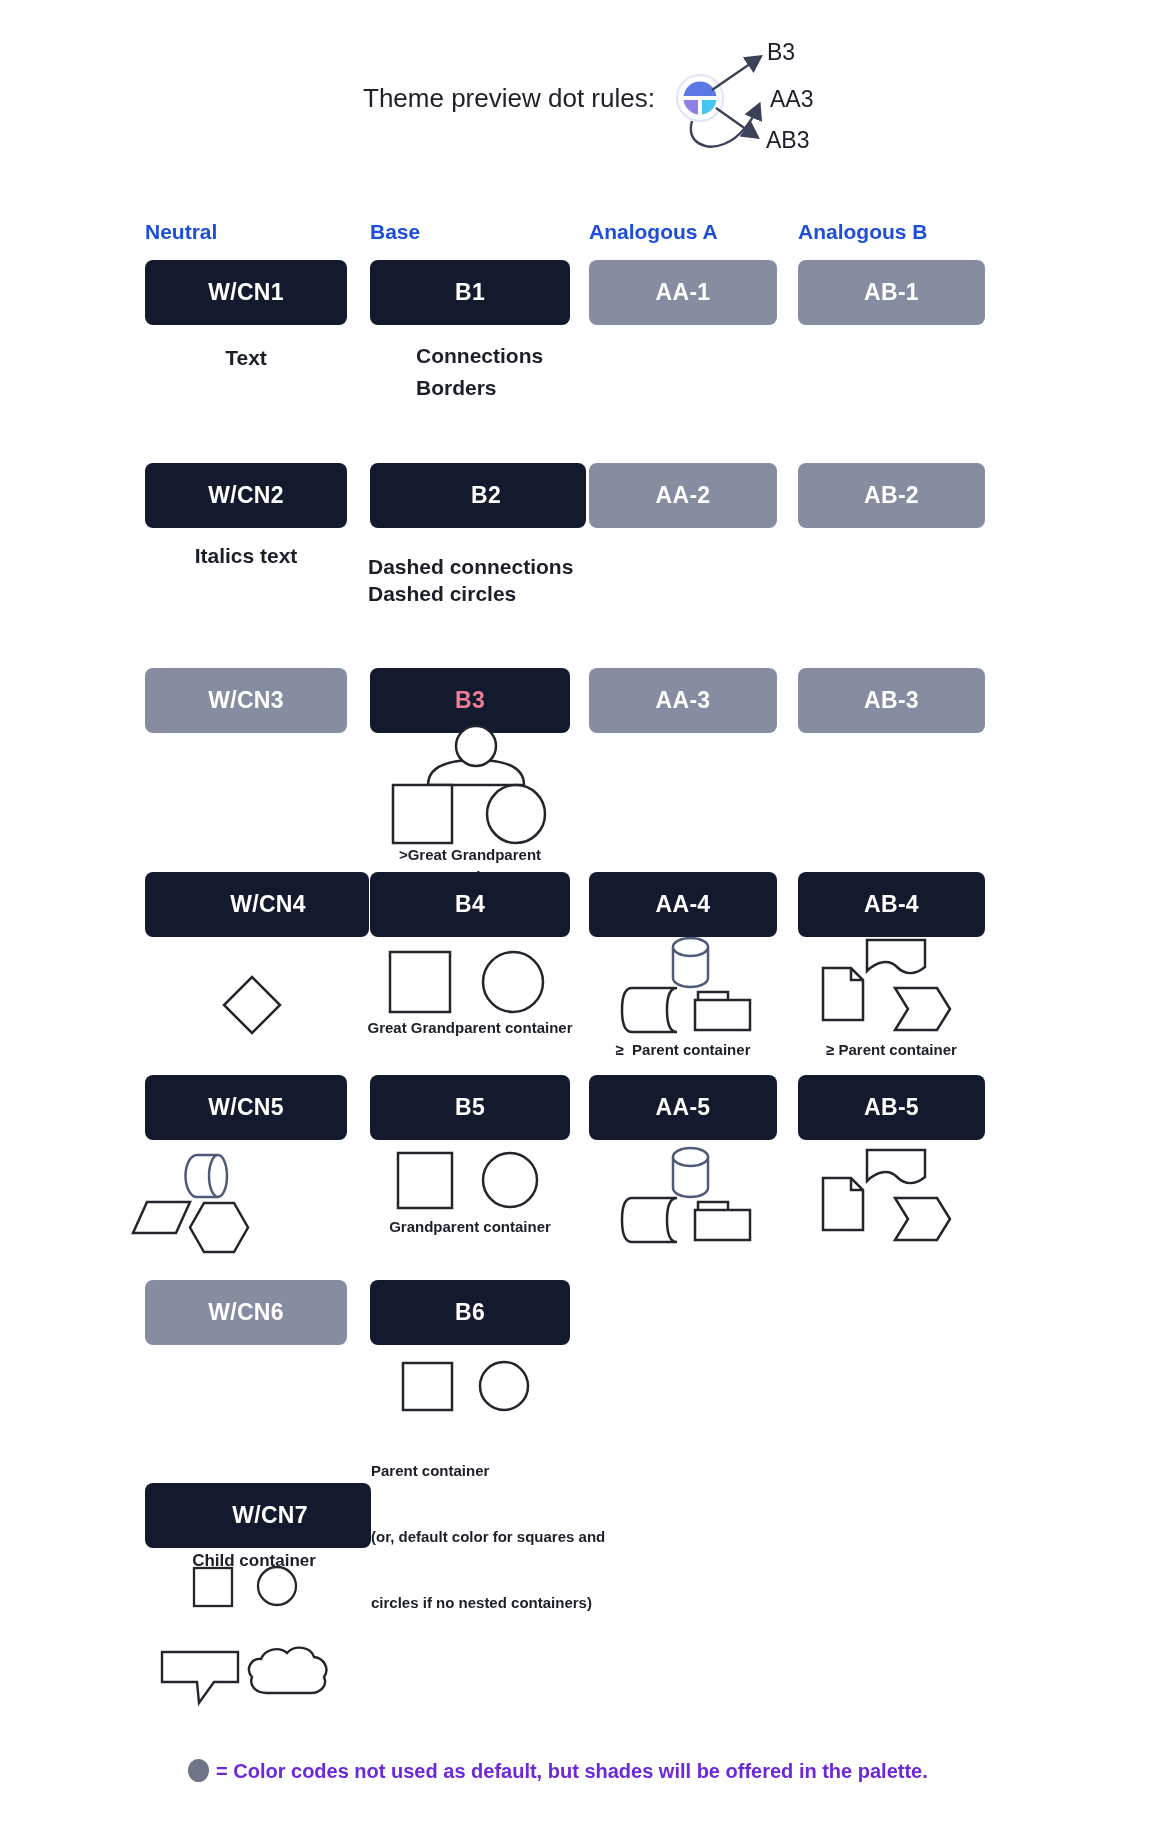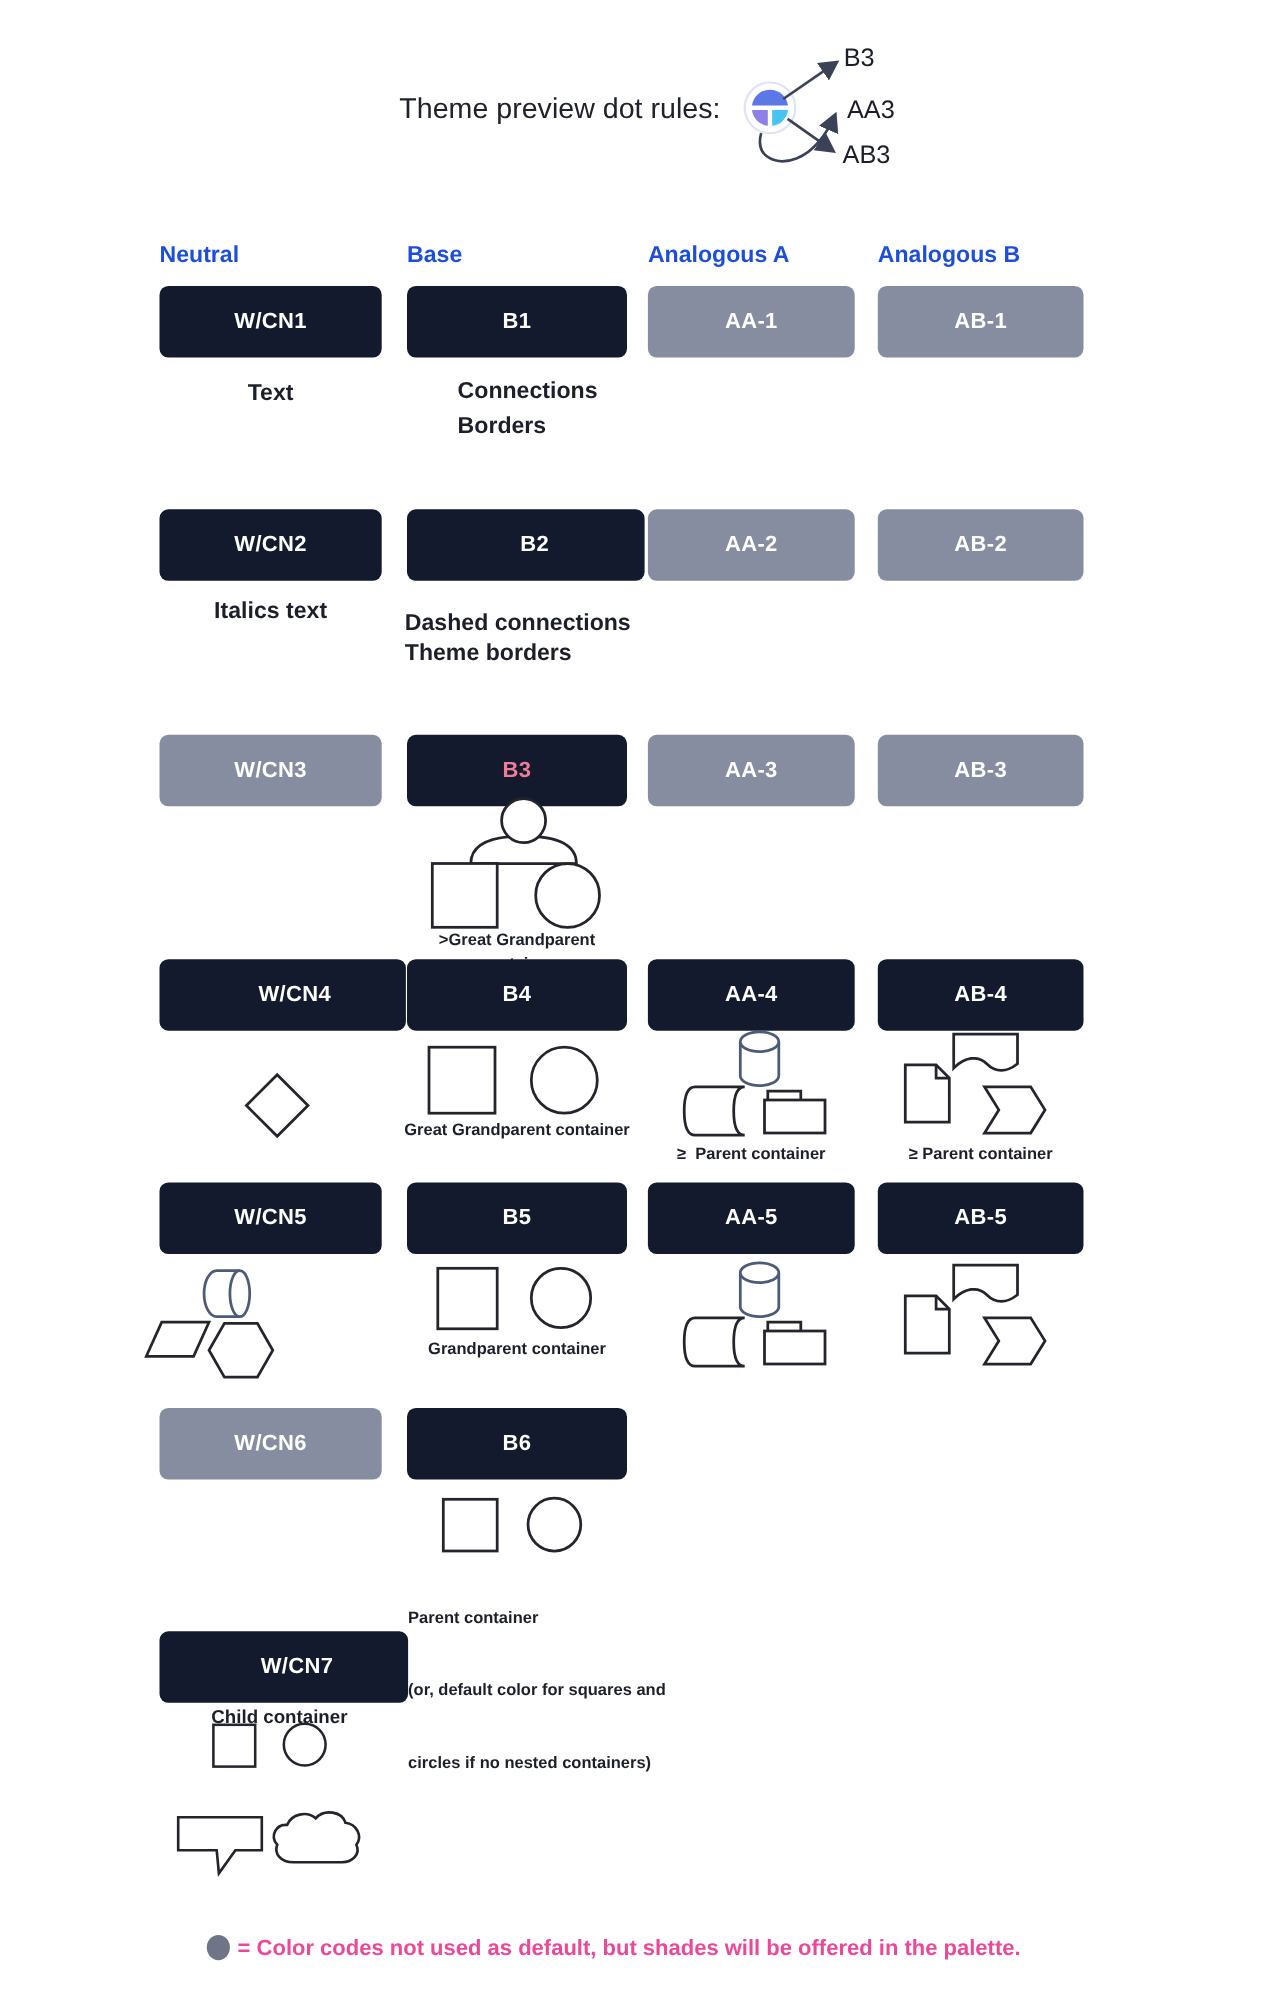--- a/index.html
+++ b/index.html
@@ -3,28 +3,28 @@
 <meta charset="utf-8">
 <style>
   html,body{margin:0;padding:0;background:#ffffff;}
   #canvas{position:relative;width:1164px;height:1822px;background:#ffffff;overflow:hidden;
           font-family:"Liberation Sans",sans-serif;color:#1b1e28;}
   .abs{position:absolute;}
   .title{font-size:26px;font-weight:400;color:#20222b;line-height:32px;}
   .dot-label{font-size:23px;font-weight:400;color:#1b1e28;line-height:28px;}
   .col-header{font-size:21px;font-weight:700;line-height:26px;color:#1d4ed8;}
   .swatch{position:absolute;height:65px;border-radius:8px;display:flex;align-items:center;justify-content:center;}
-  .swatch span{font-size:20px;font-weight:700;color:#ffffff;letter-spacing:.3px;}
+  .swatch span{font-size:23px;font-weight:700;color:#ffffff;letter-spacing:.3px;}
   .dark{background:#131a2d;}
   .gray{background:#878da1;align-items:center;}
   .pink{color:#ef7d98 !important;}
   .caption-lg{font-size:21px;font-weight:700;line-height:27px;color:#1c1f2a;}
   .caption-sm{font-size:15px;font-weight:700;line-height:22px;color:#1c1f2a;white-space:pre-wrap;}
   .center{text-align:center;}
-  .legend-text{font-size:20px;font-weight:700;line-height:26px;color:#ec4899;}
+  .legend-text{font-size:20px;font-weight:700;line-height:26px;color:#6d28d9;}
   .legend-dot{position:absolute;width:21px;height:23px;border-radius:50%;}
   svg{position:absolute;overflow:visible;}
 </style>
 </head>
 <body>
 
 <div id="canvas">
 
   <div class="abs title" style="left:363px;top:82px;">Theme preview dot rules:</div>
 
@@ -79,21 +79,21 @@
   <div class="swatch gray" style="left:589px;top:463px;width:188px;">
       <span>AA-2</span>
     </div>
   <div class="swatch gray" style="left:798px;top:463px;width:187px;">
       <span>AB-2</span>
     </div>
 
   <div class="abs caption-lg center" style="left:145px;top:542px;width:202px;">Italics text</div>
   <div class="abs caption-lg" style="left:368px;top:553px;">
     <div>Dashed connections</div>
-    <div>Theme borders</div>
+    <div>Dashed circles</div>
   </div>
 
   <div class="swatch gray" style="left:145px;top:668px;width:202px;">
       <span>W/CN3</span>
     </div>
   <div class="swatch dark" style="left:370px;top:668px;width:200px;">
       <span class="pink">B3</span>
     </div>
   <div class="swatch gray" style="left:589px;top:668px;width:188px;">
       <span>AA-3</span>

